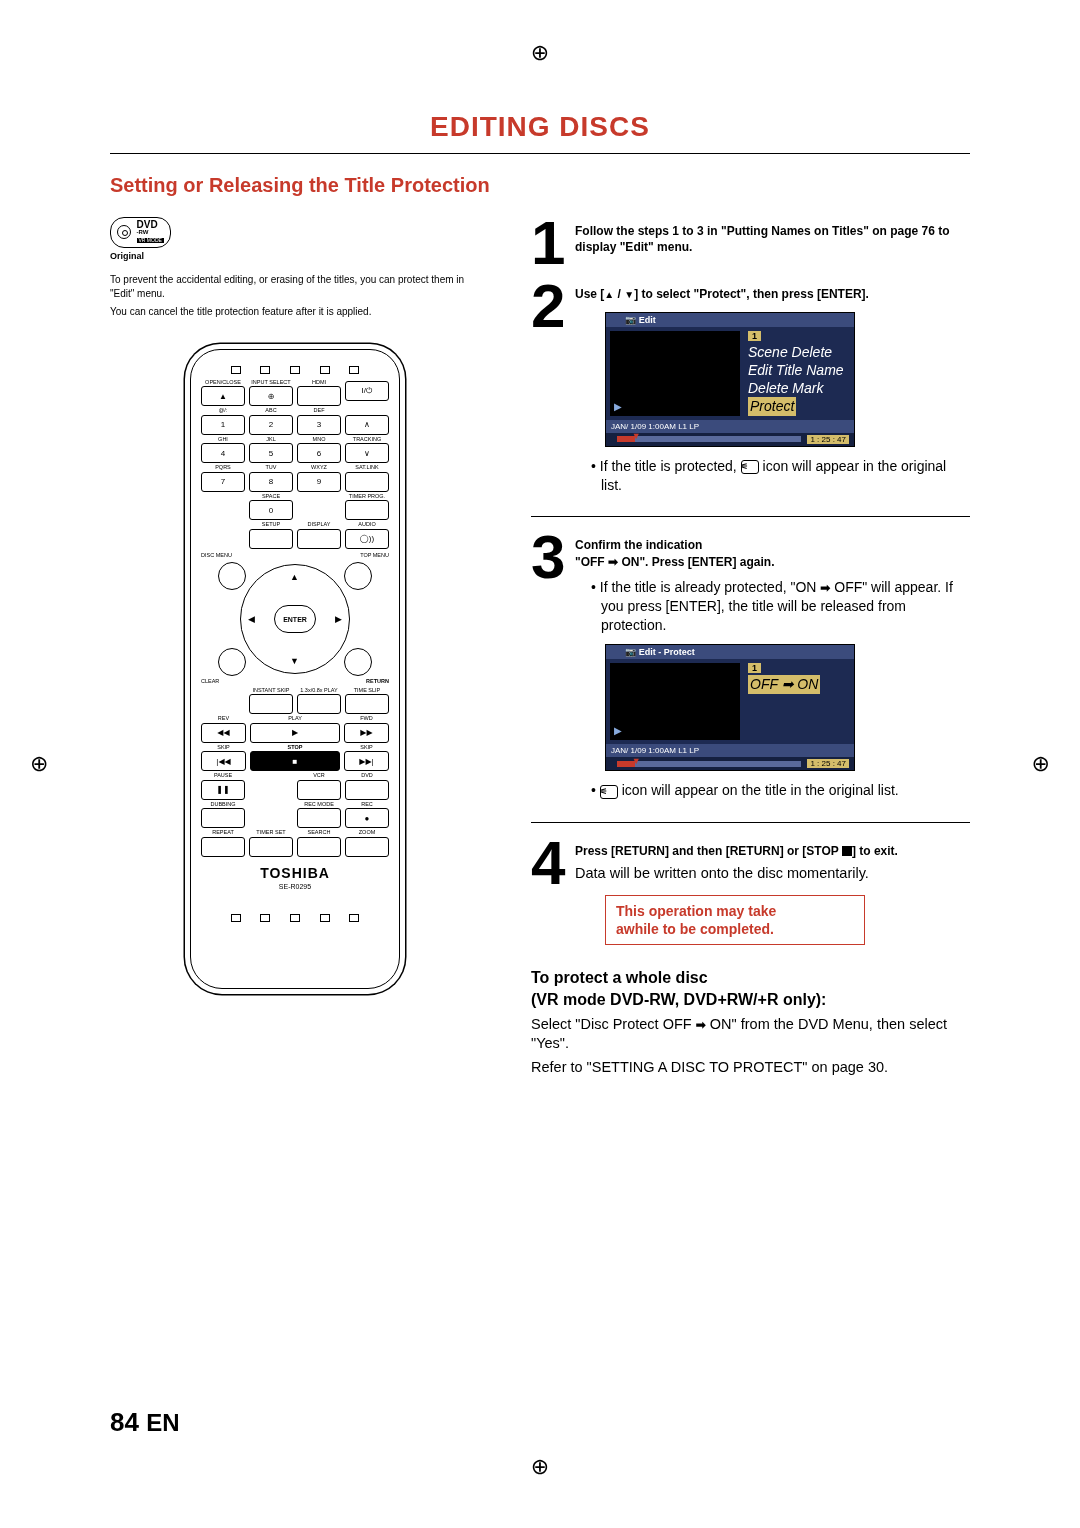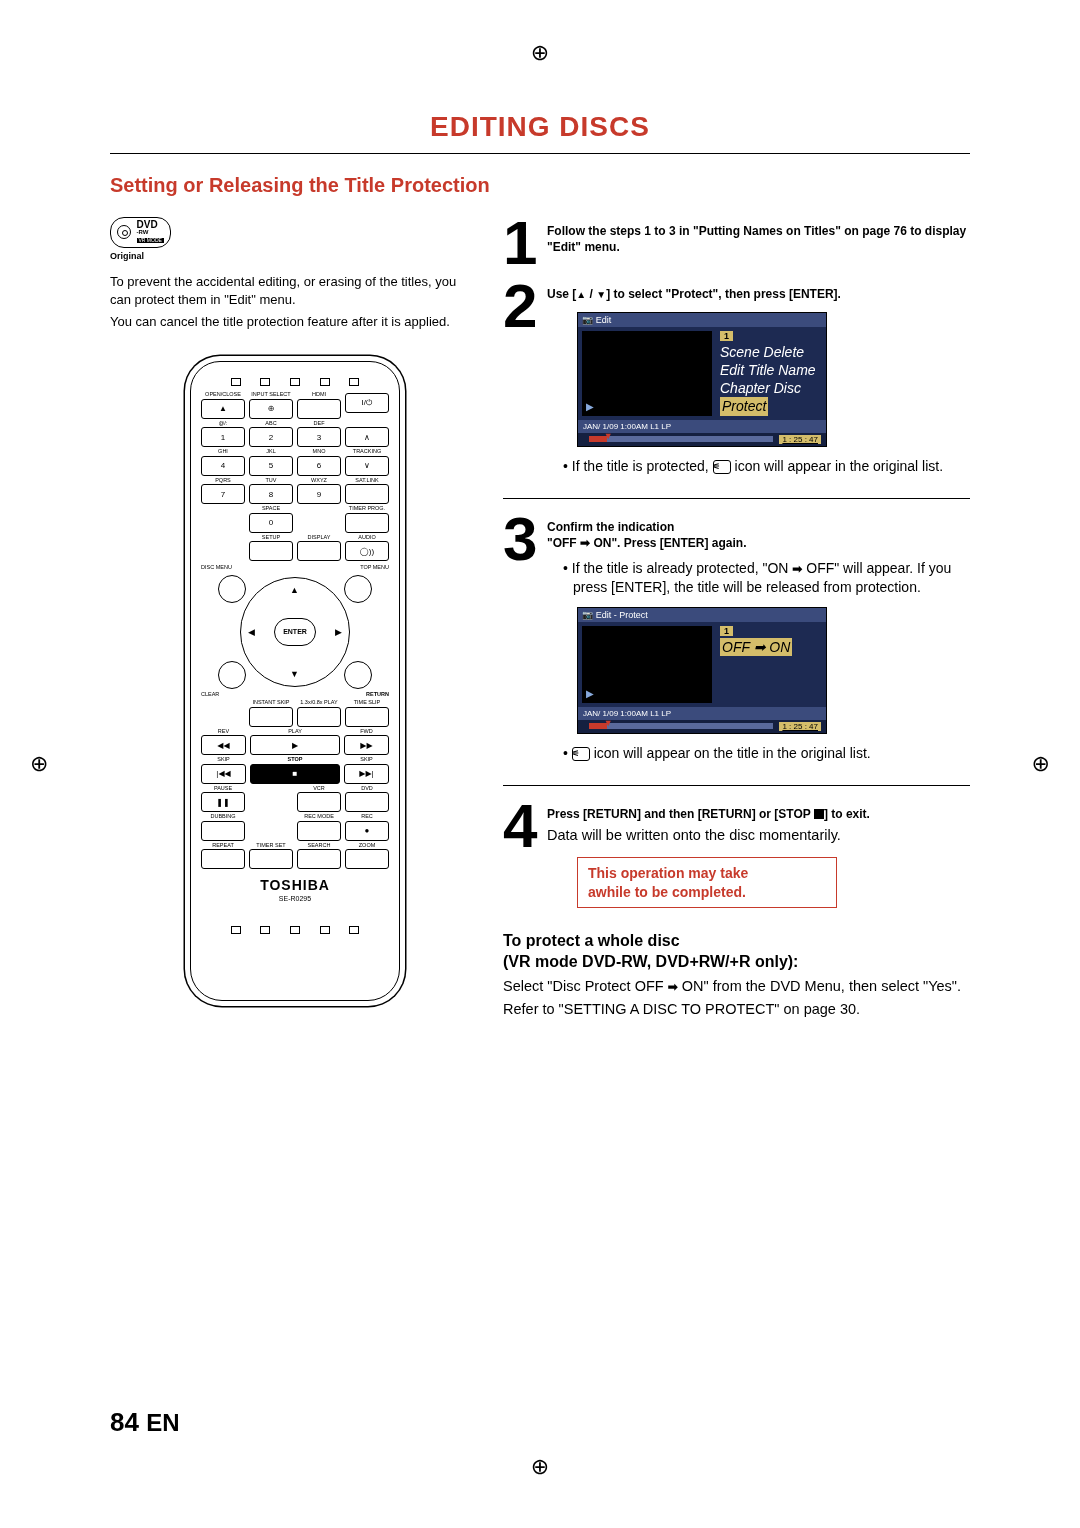--- a/index.html
+++ b/index.html
@@ -61,21 +61,21 @@
     margin-bottom: 20px;
   }
   .section-heading {
     color: #C73A2B;
     font-weight: bold;
     font-size: 20px;
     margin-bottom: 20px;
   }
   .columns {
     display: flex;
-    gap: 23px;
+    gap: 51px;
   }
   .left-col {
     flex: 0 0 370px;
   }
   .right-col {
     flex: 1;
     min-width: 0;
   }
   .dvd-badge {
     display: inline-block;
@@ -105,21 +105,21 @@
   }
   .dvd-badge .dvd-text {
     display: inline-block;
     vertical-align: middle;
   }
   .dvd-badge .dvd-text .row1 { font-size: 10px; font-weight: bold; }
   .dvd-badge .dvd-text .row2 { font-size: 6px; font-weight: bold; line-height: 0.9; }
   .dvd-badge .dvd-text .row3 { background: #000; color: #fff; font-size: 5px; padding: 0 2px; display: inline-block; }
   .badge-caption { font-size: 9px; font-weight: bold; margin-bottom: 12px; }
   .intro-para, .intro-para-2 {
-    font-size: 13px;
+    font-size: 10px;
     line-height: 1.35;
     margin-bottom: 5px;
   }
   .remote-wrap {
     margin-top: 30px;
     display: flex;
     justify-content: center;
   }
   .remote {
     width: 210px;
@@ -205,21 +205,21 @@
     line-height: 12px;
     font-weight: bold;
   }
   .stop-square { display: inline-block; width: 10px; height: 10px; background: #000; vertical-align: -1px; }
 
   .osd {
     width: 250px; background: #1d2a52; color: #fff;
     margin: 10px 0 10px 30px; font-size: 9px;
     border: 1px solid #000;
   }
-  .osd-top { background: #3b4b7c; padding: 2px 4px; font-weight: normal; }
+  .osd-top { background: #3b4b7c; padding: 2px 19px; font-weight: bold; }
   .osd-body { display: flex; min-height: 85px; }
   .osd-left { flex: 0 0 130px; background: #000; margin: 4px; position: relative; }
   .osd-left .play-tri {
     position: absolute; bottom: 4px; left: 4px; color: #8ad; font-size: 10px;
   }
   .osd-right { flex: 1; padding: 4px; }
   .osd-tag {
     background: #d4bd6a; color: #000; font-weight: bold;
     padding: 0 4px; display: inline-block; margin-bottom: 2px;
   }
@@ -228,21 +228,21 @@
   .osd-foot1 { background: #3b4b7c; padding: 2px 5px; font-size: 8px; }
   .osd-foot2 {
     background: #152040; padding: 2px 5px; font-size: 8px;
     display: flex; justify-content: space-between; align-items: center;
   }
   .osd-foot2 .bar { flex: 1; height: 6px; background: #5a6a9c; margin: 0 6px; position: relative; }
   .osd-foot2 .bar::after {
     content: ''; position: absolute; height: 100%; width: 10%; background: #c73a2b; left: 0;
   }
   .osd-foot2 .tri { color: #c73a2b; font-size: 9px; position: absolute; top: -5px; left: 8%; }
-  .osd-foot2 .time { background: #d4bd6a; color: #000; padding: 0 3px; text-decoration: underline; }
+  .osd-foot2 .time { background: #d4bd6a; color: #000; padding: 0 3px; }
 
   .hr-thin { border: none; border-top: 1px solid #000; margin: 14px 0; }
 
   .note-box {
     border: 1px solid #C73A2B;
     color: #C73A2B;
     padding: 6px 10px;
     font-weight: bold;
     font-size: 14px;
     width: 260px;
@@ -574,21 +574,21 @@
             <div class="osd-top">📷 <span>Edit</span></div>
             <div class="osd-body">
               <div class="osd-left">
                   <div class="play-tri">▶</div>
                 </div>
               <div class="osd-right">
                 <div class="osd-tag">1</div>
                 <div class="osd-menu">
                   <div>Scene Delete</div>
                   <div>Edit Title Name</div>
-                  <div>Chapter Disc</div>
+                  <div>Delete Mark</div>
                   <div class="sel">Protect</div>
                 </div>
               </div>
             </div>
             <div class="osd-foot1">JAN/ 1/09 1:00AM L1   LP</div>
             <div class="osd-foot2">
               <div class="bar">
                   <span class="tri">▼</span>
                 </div>
               <span class="time">1 : 25 : 47</span>

